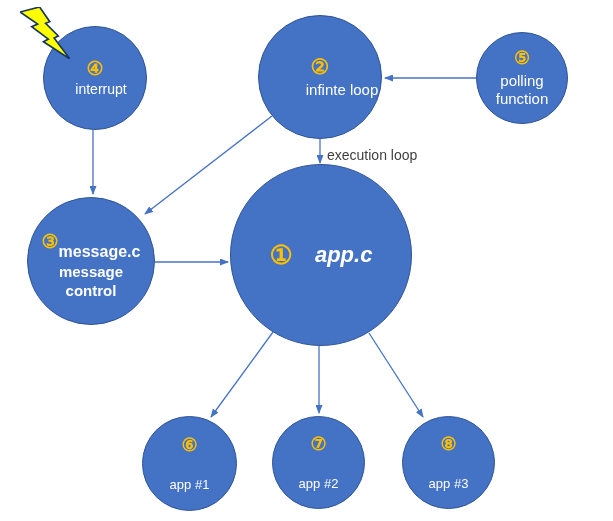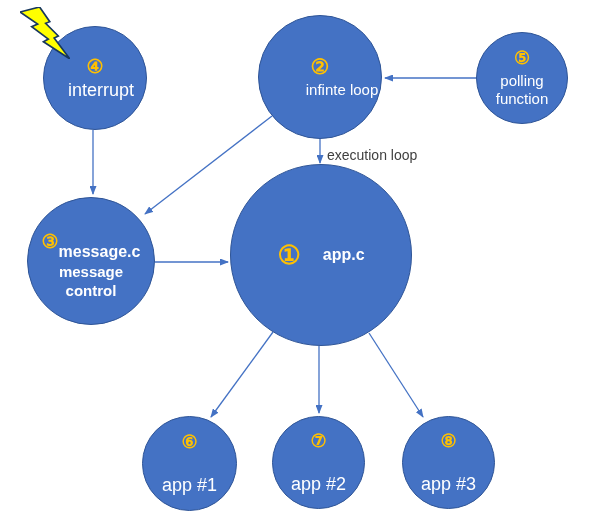--- a/index.html
+++ b/index.html
@@ -21,46 +21,46 @@
     display:flex; flex-direction:column; align-items:center; justify-content:center;
     text-align:center; z-index:1; line-height:1.25;
   }
   .title-row{display:flex; align-items:center; justify-content:center;}
   .badge{color:var(--badge-color); font-weight:bold;}
   .name{font-weight:bold; color:var(--text-color);}
   .sub{color:var(--text-color);}
 
   .node-interrupt{left:43px; top:26px; width:104px; height:104px;}
   .node-interrupt .badge{font-size:19px;}
-  .node-interrupt .sub{font-size:18px; margin-top:0;padding-left:12px;}
+  .node-interrupt .sub{font-size:14px; margin-top:0;padding-left:12px;}
 
   .node-main{left:258px; top:15px; width:124px; height:124px;}
   .node-main .badge{font-size:21px;}
   .node-main .name{font-size:20px;}
   .node-main .sub{font-size:15px; margin-top:1px;padding-left:44px;}
 
   .node-polling{left:476px; top:32px; width:92px; height:92px;}
   .node-polling .badge{font-size:18px;}
   .node-polling .sub{font-size:15px; width:64px; margin-top:2px;}
 
   .node-message{left:27px; top:197px; width:128px; height:128px;}
   .node-message .badge{font-size:19px;}
   .node-message .name{font-size:16px;margin-top:20px;}
   .node-message .sub{font-size:15px; width:78px; margin-top:1px;font-weight:bold;}
 
   .node-app{left:230px; top:164px; width:182px; height:182px;}
   .node-app .badge{font-size:26px;}
-  .node-app .name{font-size:16px; margin-left:22px;}
+  .node-app .name{font-size:22px; margin-left:22px;font-style:italic;}
   .node-app .sub{font-size:15px; margin-top:2px;}
 
   .node-app1{left:142px; top:416px; width:95px; height:95px;}
   .node-app2{left:272px; top:416px; width:93px; height:93px;}
   .node-app3{left:402px; top:416px; width:93px; height:93px;}
   .node-small .badge{font-size:18px;}
-  .node-small .sub{font-size:18px; margin-top:20px;}
+  .node-small .sub{font-size:13px; margin-top:20px;}
 
   .edge-label{
     position:absolute; left:327px; top:147px; font-size:14px;
     color:var(--edge-label-color); z-index:1; white-space:nowrap;text-align:center;
   }
   .bolt{position:absolute; left:20px; top:7px; width:50px; height:52px; z-index:2;}
   .bolt polygon{fill:var(--bolt-fill); stroke:var(--bolt-stroke); stroke-width:1.6;}
 </style>
 </head>
 <body>

